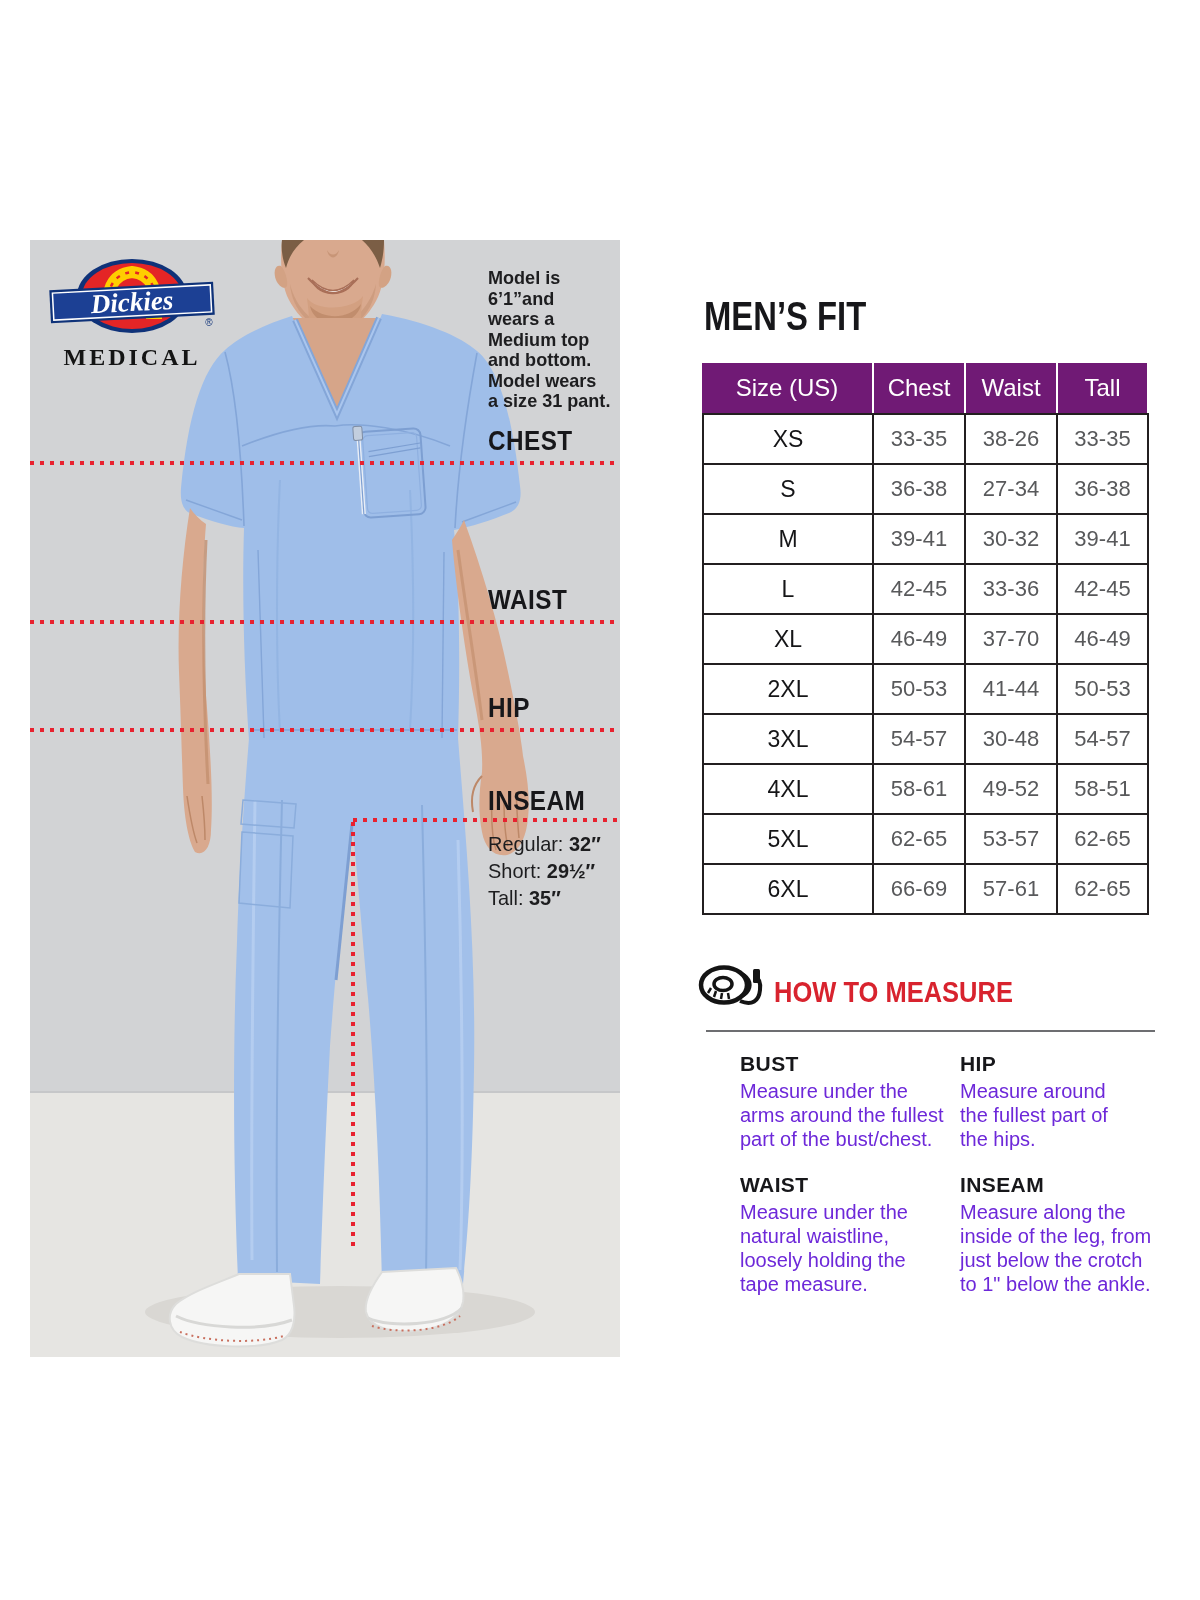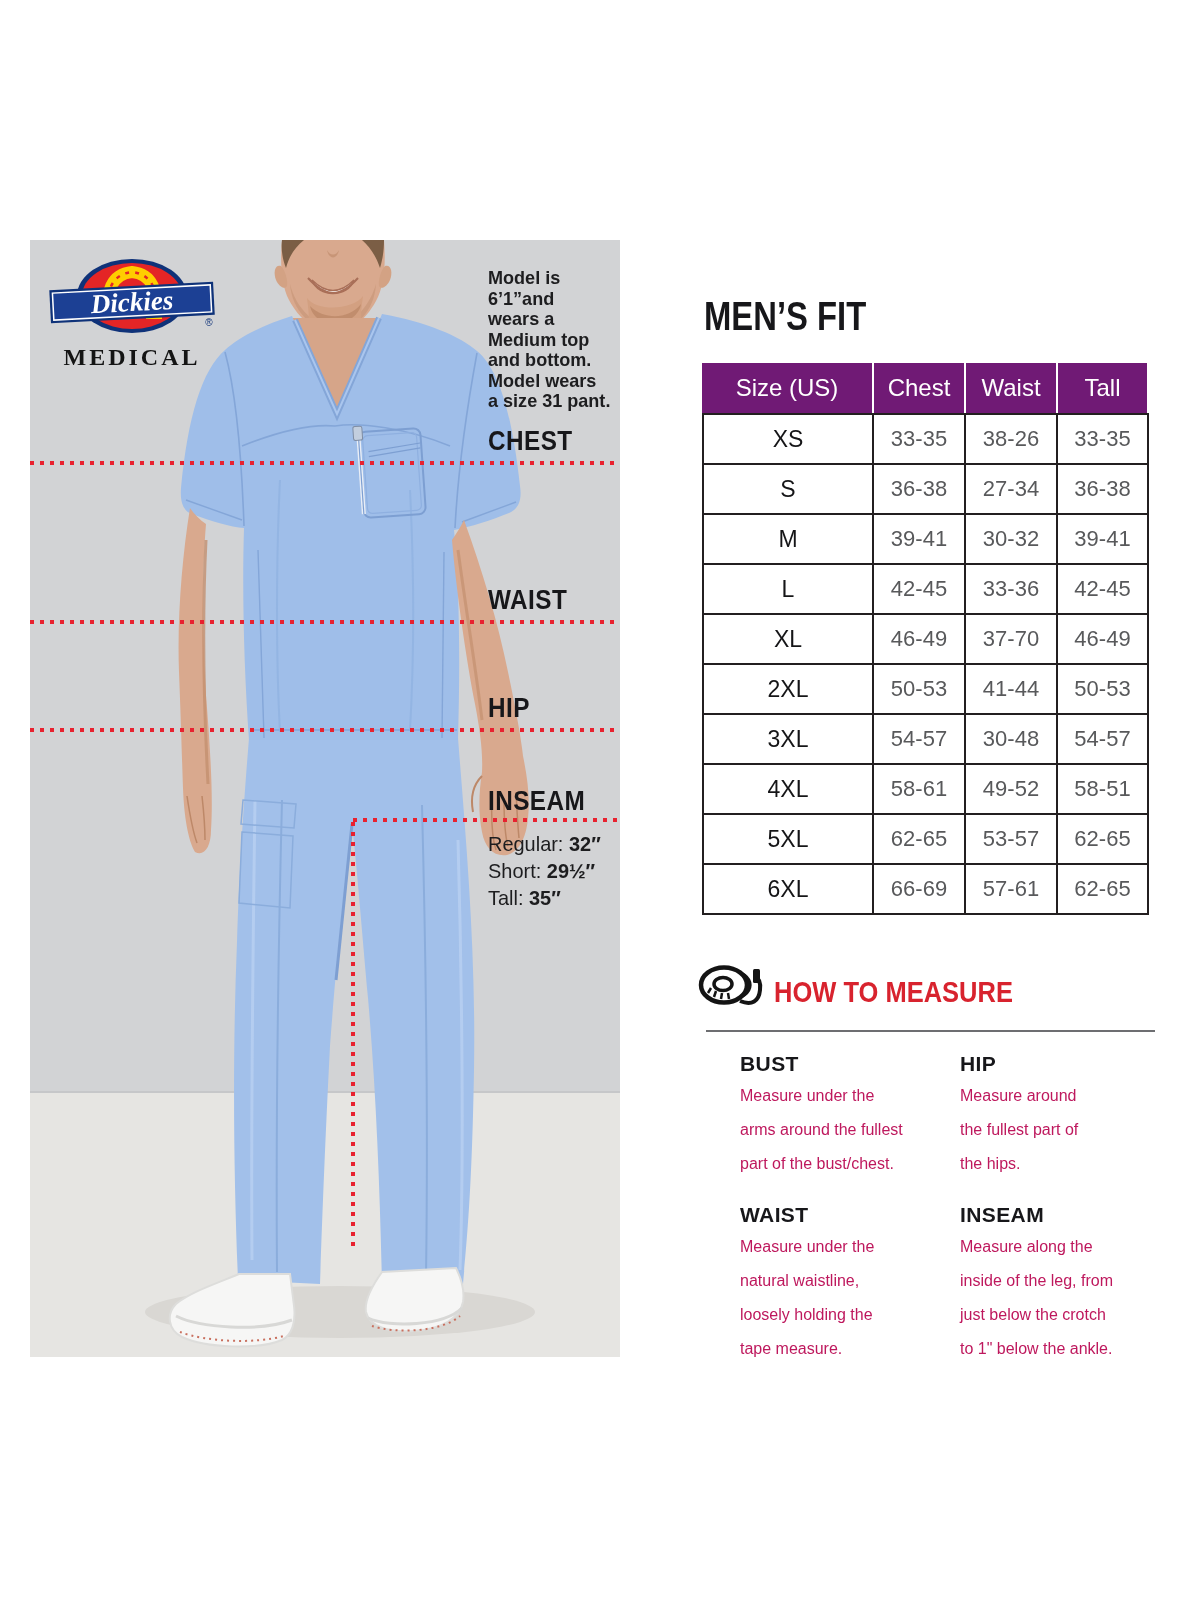--- a/index.html
+++ b/index.html
@@ -59,21 +59,21 @@
   table.size-table td.c-size{font-size:23px;color:#151517;}
 
   
   .htm-icon{left:698px;top:961px;}
   .htm-title{left:774px;top:975px;font-size:30px;font-weight:800;color:#d8232e;
              transform:scaleX(.85);transform-origin:0 0;white-space:nowrap;}
   .htm-rule{left:706px;top:1030px;width:449px;height:2px;background:#6d6e71;}
   .htm-col{position:absolute;top:1052px;width:250px;}
   .htm-col-left{left:708px;margin-left:32px;} .htm-col-right{left:960px;}
   .htm-h{font-size:21px;font-weight:800;letter-spacing:.4px;color:#17171a;margin:0 0 3px 0;}
-  .htm-t{font-size:16px;line-height:34px;color:#be185d;white-space:pre-line;margin:0;}
+  .htm-t{font-size:20px;line-height:24px;color:#6d28d9;white-space:pre-line;margin:0;}
   .htm-sec + .htm-sec{margin-top:22px;}
 </style>
 </head>
 <body>
 
 <div class="page">
 
   <div class="abs photo-panel">
 
     <svg class="photo-svg" width="590" height="1117" viewBox="0 0 590 1117">

